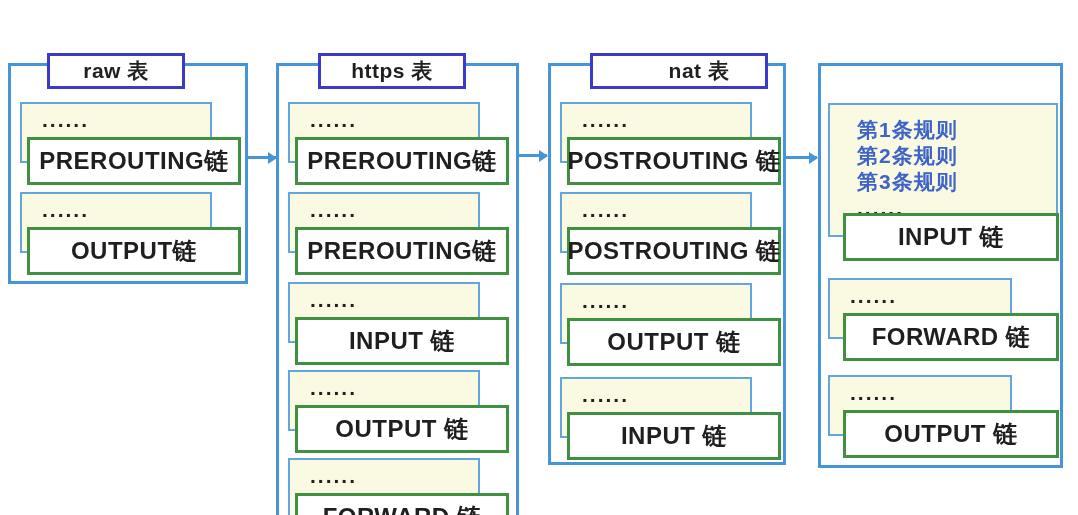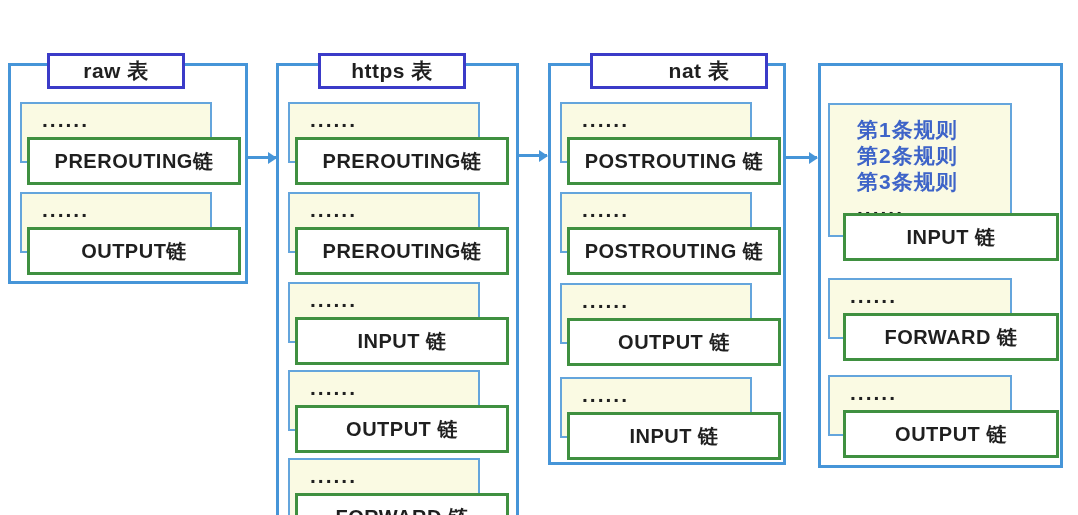--- a/index.html
+++ b/index.html
@@ -33,29 +33,29 @@
     background:var(--rules_fill,#fafae3); border:2px solid var(--rules_border,#64a5dc);
   }
   .dots {
     position:absolute; left:20px; top:4px;
     font-weight:bold; font-size:21px; letter-spacing:2px; color:var(--label_text,#1f1f1f);
   }
   .gbox {
     position:absolute; left:16px; top:35px; width:208px; height:42px;
     background:#ffffff; border:3px solid var(--chain_border,#3f9040); z-index:3;
     display:flex; align-items:center; justify-content:center;
-    font-weight:bold; font-size:20px; color:var(--label_text,#1f1f1f); letter-spacing:0.5px;
+    font-weight:bold; font-size:24px; color:var(--label_text,#1f1f1f); letter-spacing:0.5px;
     white-space:nowrap;
   }
   .col-filter .ybox { left:7px; width:180px; }
   .col-filter .gbox { left:22px; width:210px; }
 
   
   .grp-tall { height:152px; }
-  .grp-tall .ybox { height:130px; }
+  .grp-tall .ybox { height:130px;padding-left:46px; }
   .grp-tall .gbox { top:110px; }
   .rules { position:absolute; left:27px; top:12px; }
   .rule-line {
     font-weight:bold; font-size:21px; line-height:26px;
     color:var(--rules_text,#3e64c8); letter-spacing:1px; white-space:nowrap;
   }
   .rule-line.dark { color:var(--label_text,#1f1f1f); letter-spacing:2px; }
 
   
   .arrow { position:absolute; height:3px; background:var(--container_border,#4695d8); z-index:5; }

